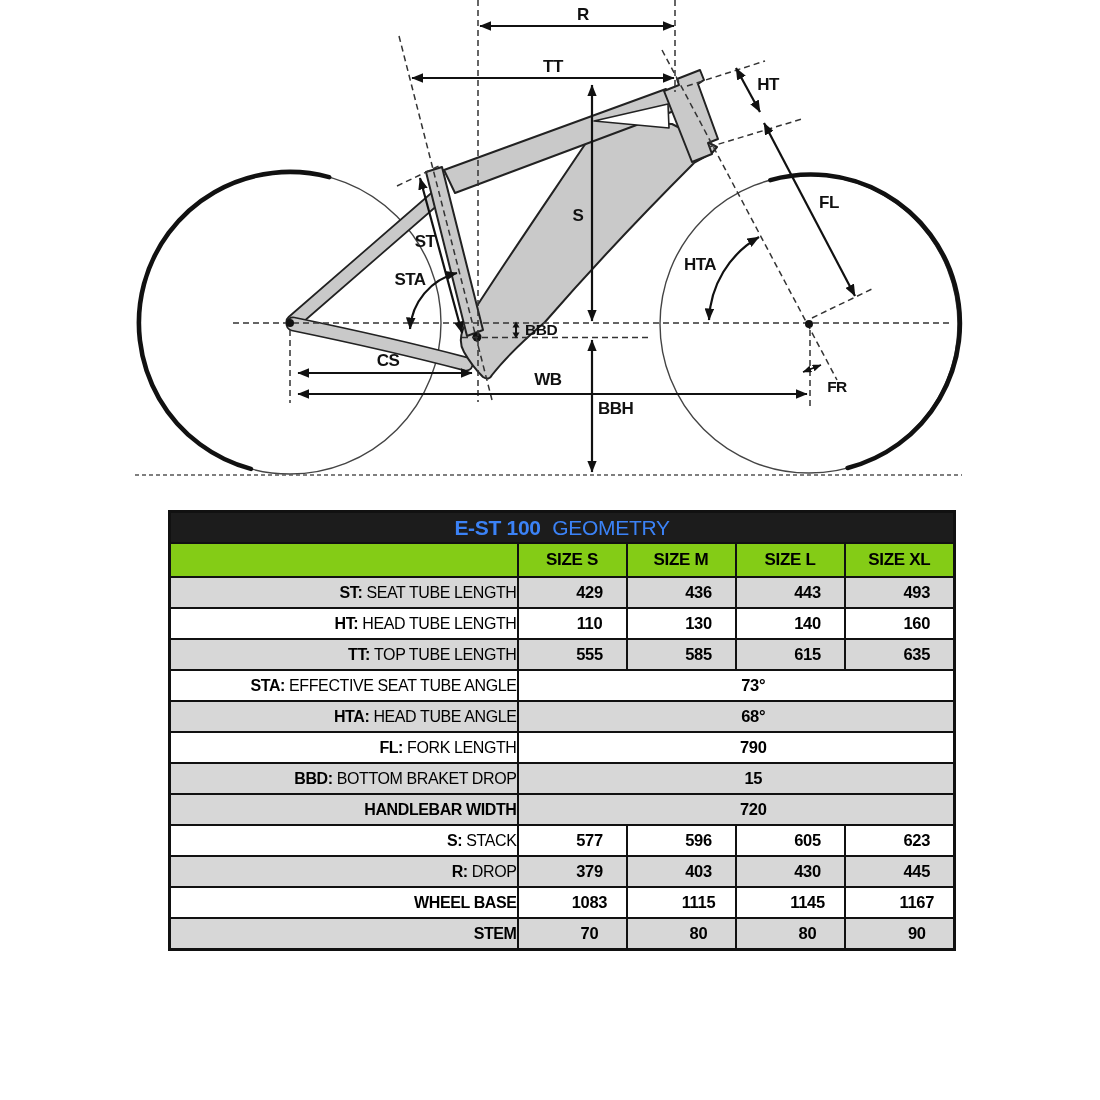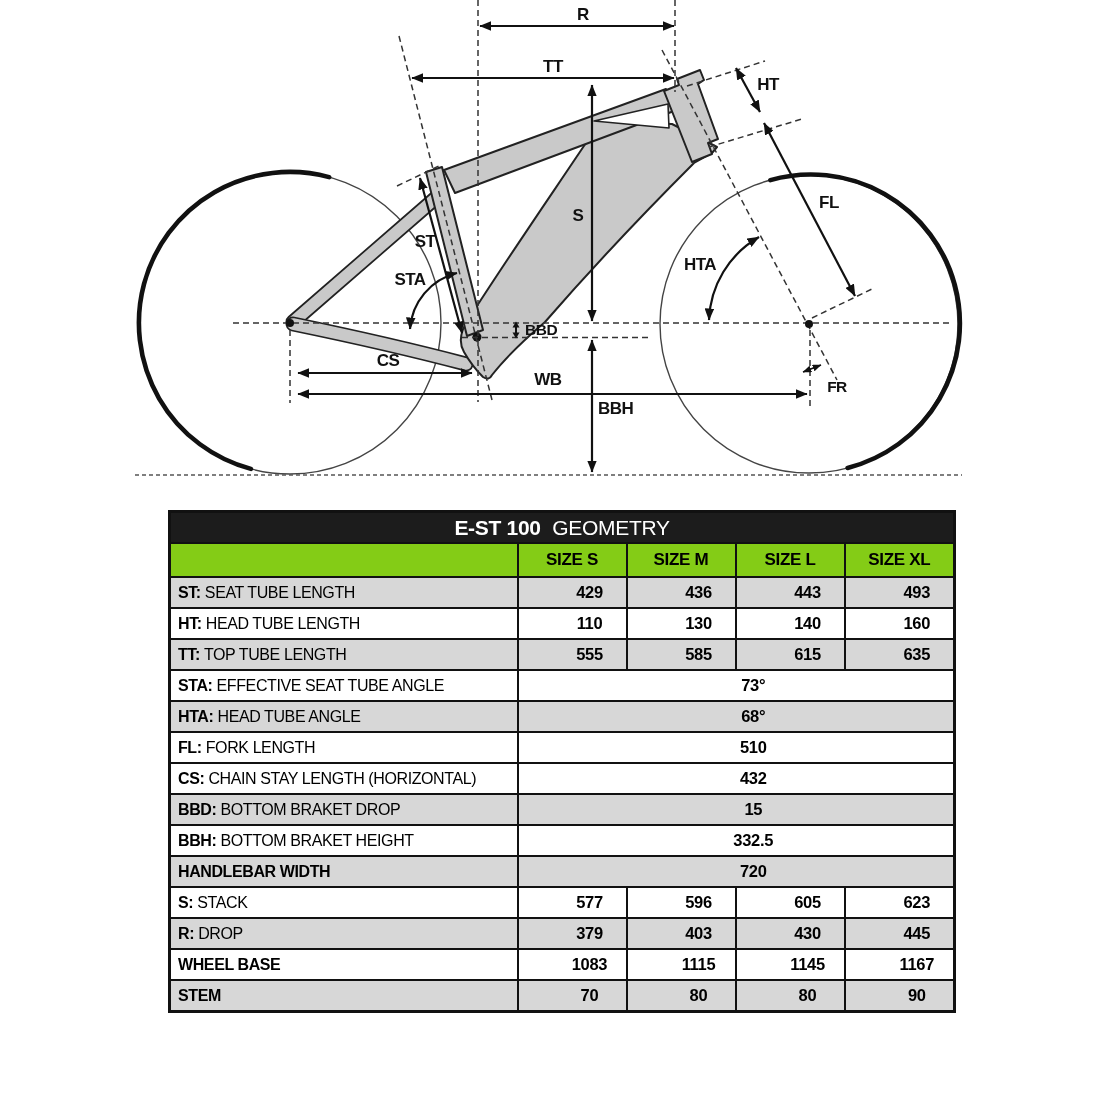--- a/index.html
+++ b/index.html
@@ -17,26 +17,26 @@
   .frame{fill:#c9c9c9;stroke:#222;stroke-width:2;stroke-linejoin:round;}
   .cut{fill:#fff;stroke:#222;stroke-width:1.6;stroke-linejoin:round;}
   .tubeO{stroke:#222;stroke-width:15;fill:none;stroke-linecap:round;}
   .tubeI{stroke:#c9c9c9;stroke-width:11.5;fill:none;stroke-linecap:round;}
   .wheel{stroke:#444;stroke-width:1.4;fill:none;}
   .wheelBold{stroke:#111;stroke-width:4.6;fill:none;stroke-linecap:round;}
   
   #spec-table{position:absolute;left:168px;top:510px;width:785px;border-collapse:collapse;
               table-layout:fixed;border:3px solid #111;}
   #spec-table td,#spec-table th{border:2px solid #111;overflow:hidden;white-space:nowrap;}
-  .titlebar{background:#1c1c1c;color:#ffffff;height:27px;font-size:21px;text-align:center;
+  .titlebar{background:#1c1c1c;color:#3b82f6;height:27px;font-size:21px;text-align:center;
             letter-spacing:-0.3px;font-weight:400;}
   .titlebar .tb{font-weight:700;}
   .titlebar .tl{font-weight:400;margin-left:6px;}
   .sizehead{height:30px;background:#84cc16;font-size:17px;font-weight:700;text-align:center;letter-spacing:-0.3px;}
-  #spec-table td.lbl{padding:0 0 0 7px;font-size:16px;height:29px;background:#fff;letter-spacing:-0.4px;}
+  #spec-table td.lbl{padding:0 0 0 7px;font-size:16px;height:29px;background:#fff;letter-spacing:-0.4px;text-align:right;}
   #spec-table td.val{text-align:center;font-weight:700;font-size:16.5px;background:#fff;letter-spacing:-0.3px;padding-left:36px;}
   #spec-table tr.shade td{background:#d7d7d7;}
   .pfx{font-weight:700;}
   .nm{font-weight:400;}
 </style>
 </head>
 <body>
 
 <div id="page">
 
@@ -179,33 +179,25 @@
         <tr>
           <td class="lbl"><span class="pfx">STA: </span><span class="nm">EFFECTIVE SEAT TUBE ANGLE</span></td>
           <td class="val" colspan="4">73°</td>
         </tr>
         <tr class="shade">
           <td class="lbl"><span class="pfx">HTA: </span><span class="nm">HEAD TUBE ANGLE</span></td>
           <td class="val" colspan="4">68°</td>
         </tr>
         <tr>
           <td class="lbl"><span class="pfx">FL: </span><span class="nm">FORK LENGTH</span></td>
-          <td class="val" colspan="4">510</td>
-        </tr>
-        <tr>
-          <td class="lbl"><span class="pfx">CS: </span><span class="nm">CHAIN STAY LENGTH (HORIZONTAL)</span></td>
-          <td class="val" colspan="4">432</td>
+          <td class="val" colspan="4">790</td>
         </tr>
         <tr class="shade">
           <td class="lbl"><span class="pfx">BBD: </span><span class="nm">BOTTOM BRAKET DROP</span></td>
           <td class="val" colspan="4">15</td>
-        </tr>
-        <tr>
-          <td class="lbl"><span class="pfx">BBH: </span><span class="nm">BOTTOM BRAKET HEIGHT</span></td>
-          <td class="val" colspan="4">332.5</td>
         </tr>
         <tr class="shade">
           <td class="lbl"><span class="pfx">HANDLEBAR WIDTH</span></td>
           <td class="val" colspan="4">720</td>
         </tr>
         <tr>
           <td class="lbl"><span class="pfx">S: </span><span class="nm">STACK</span></td>
           <td class="val">577</td>
           <td class="val">596</td>
           <td class="val">605</td>

